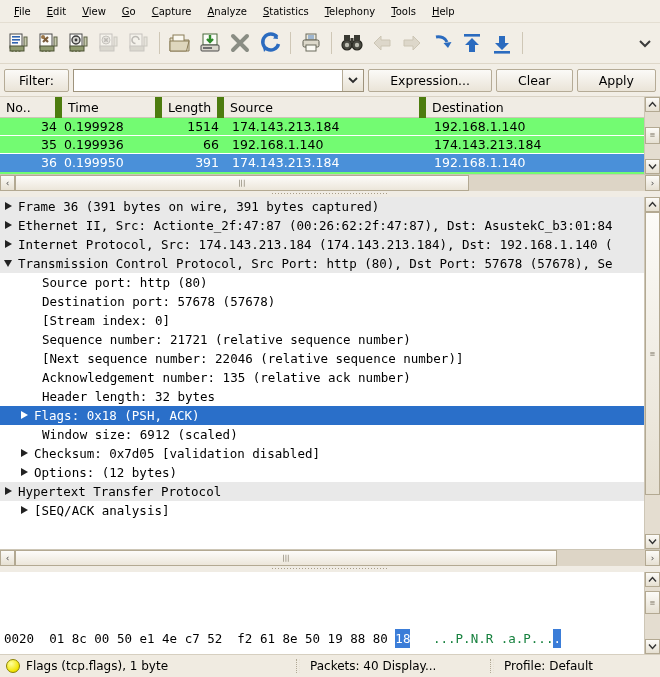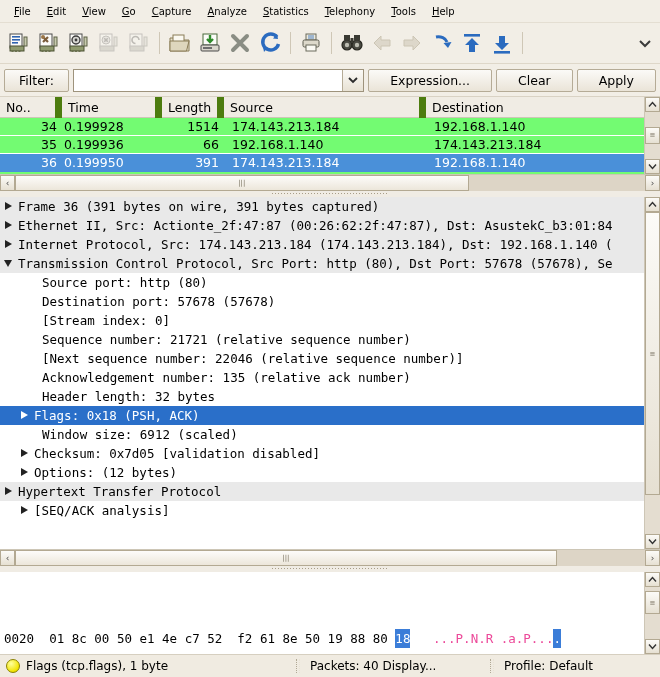--- a/index.html
+++ b/index.html
@@ -288,21 +288,21 @@
   .hex {
     font-family: "DejaVu Sans Mono", monospace;
     font-size: 12.5px;
     line-height: 19px;
     padding-left: 4px;
     white-space: pre;
   }
   .hexrow { height: 19px; display: flex; align-items: center; white-space: pre; }
   .hx-off { color: #000; }
   .hx-bytes { color: #000; }
-  .hx-ascii { color: #ec4899; }
+  .hx-ascii { color: #15803d; }
   .hl { background: #3b7dd8; color: #fff; }
 
   
   .statusbar {
     height: 22px;
     background: #f0ebe1;
     border-top: 1px solid #d6cfc0;
     display: flex; align-items: center;
     flex: 0 0 auto;
     font-size: 12px;

